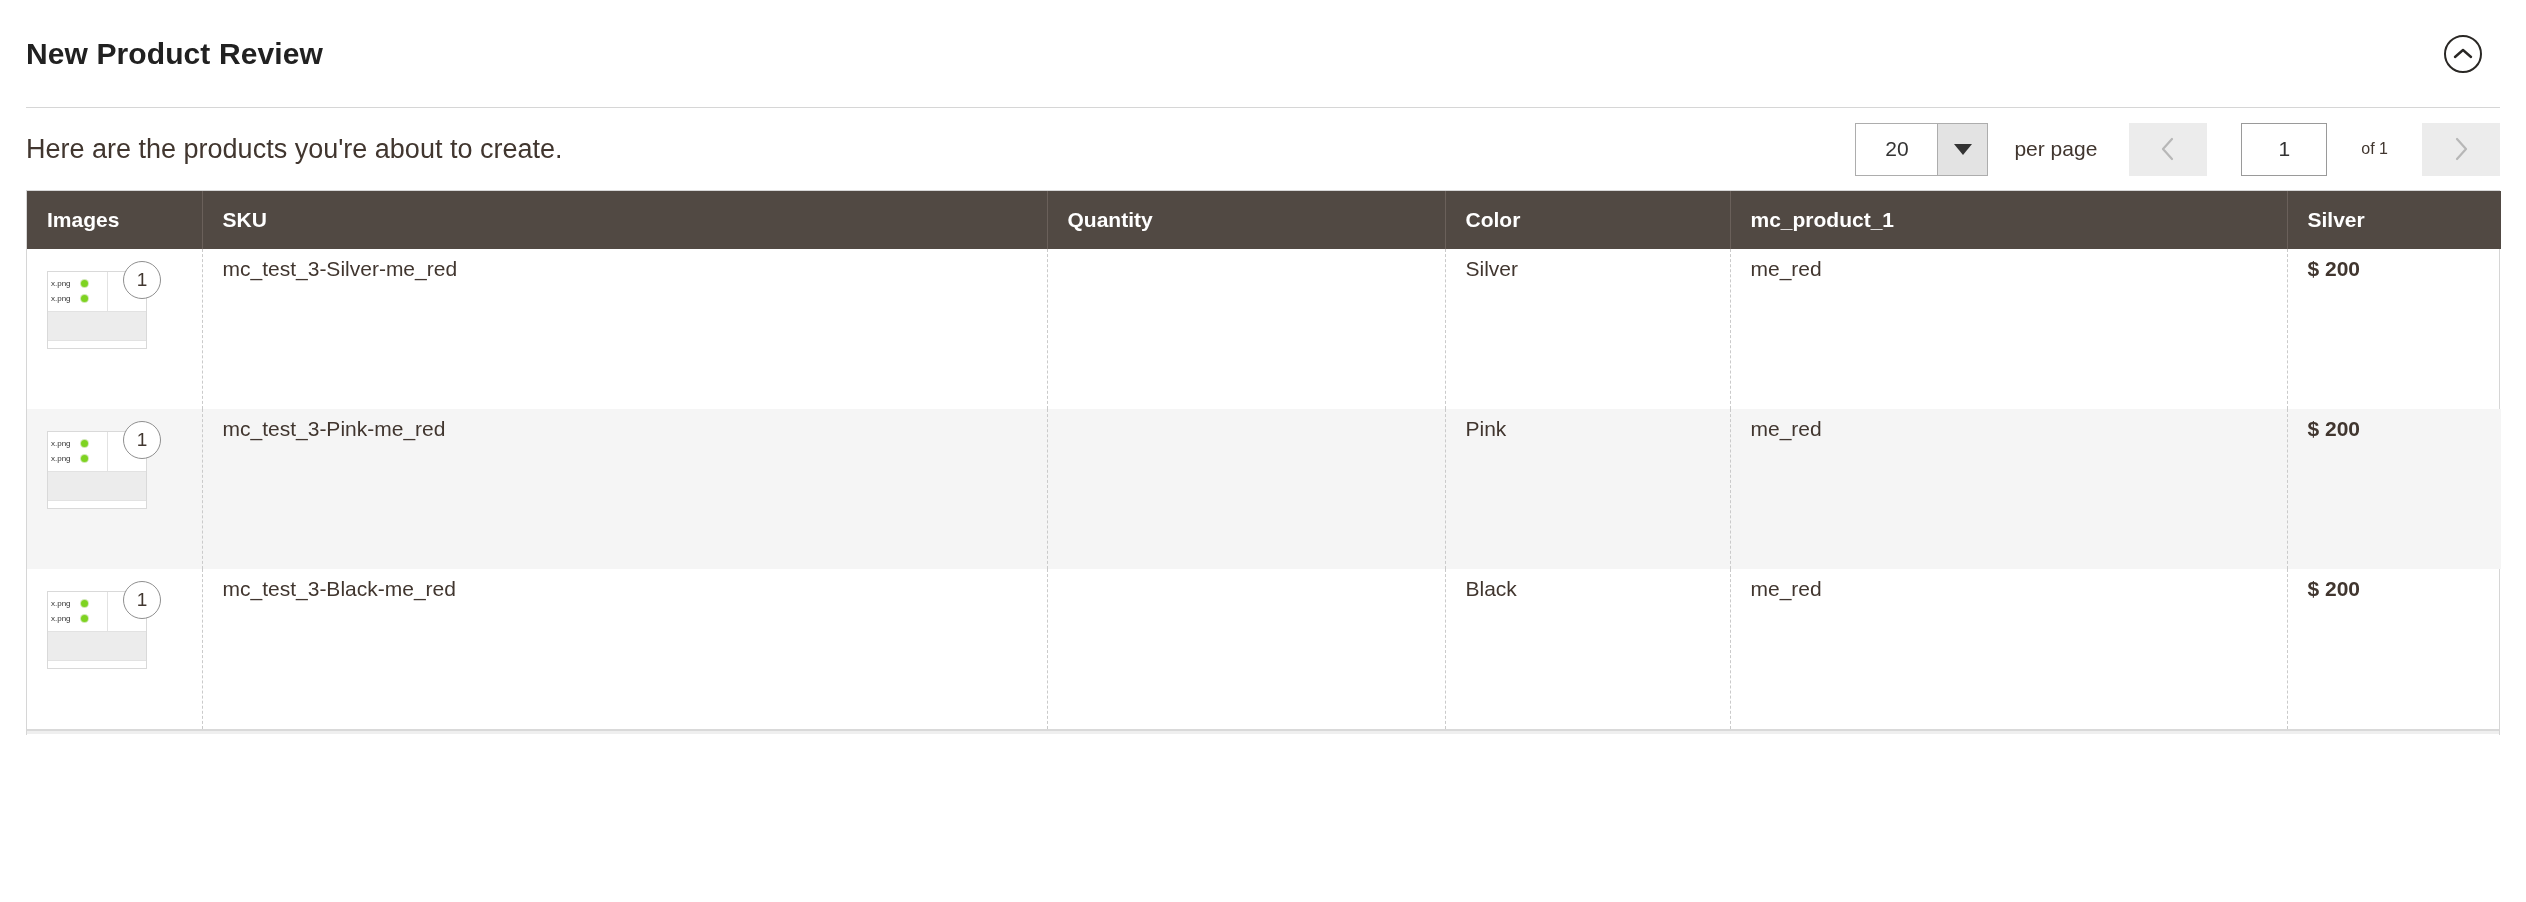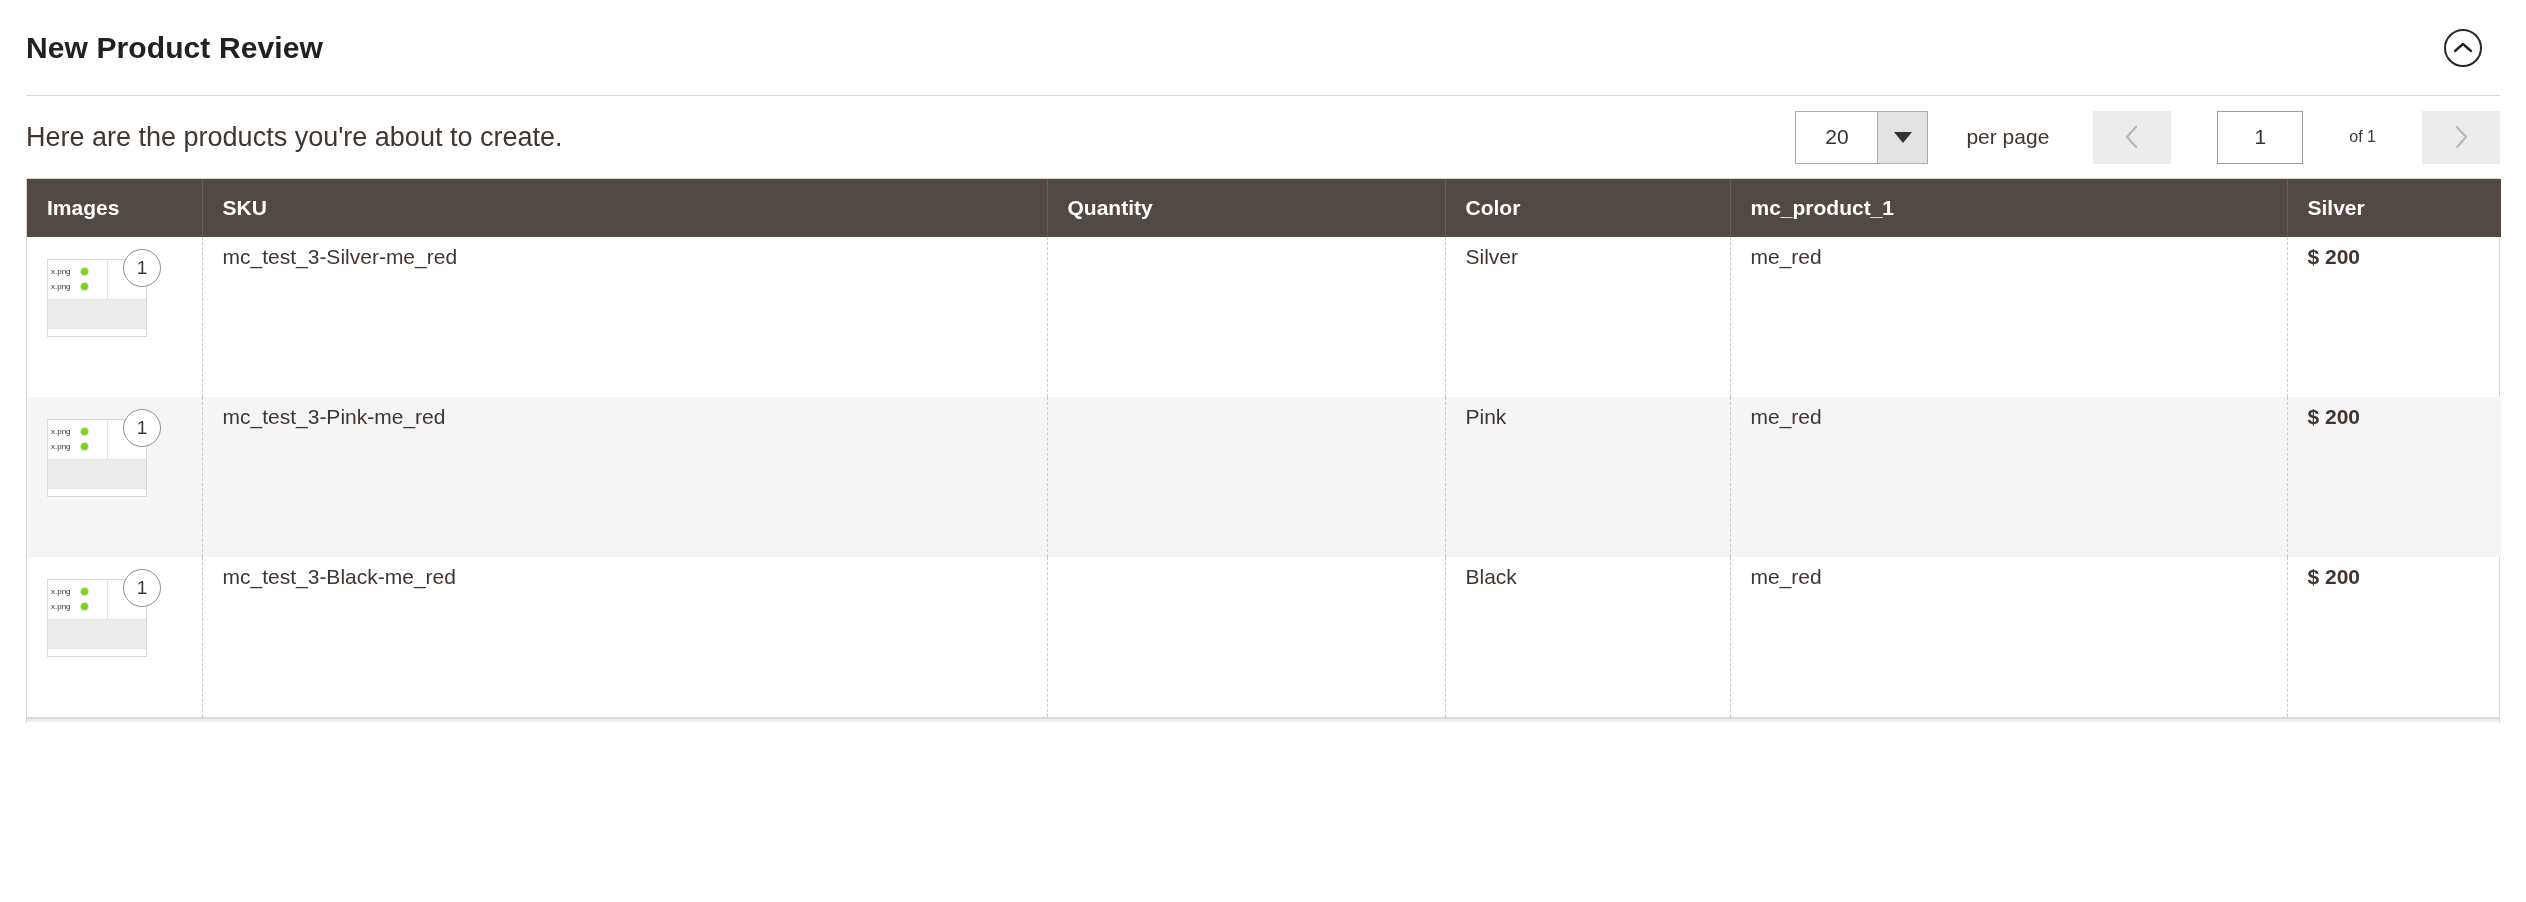--- a/index.html
+++ b/index.html
@@ -19,21 +19,21 @@
   .page {
     width: 2526px;
     height: 902px;
     position: relative;
     padding: 0 26px;
   }
 
   
   .section-header {
     position: relative;
-    height: 96px;
+    height: 108px;
     display: flex;
     align-items: center;
     border-bottom: 1px solid #d6d6d6;
   }
   .section-title {
     font-size: 30px;
     font-weight: bold;
     color: #212121;
     letter-spacing: 0.1px;
   }
@@ -63,21 +63,21 @@
     justify-content: space-between;
   }
   .toolbar-note {
     font-size: 27px;
     color: #41362f;
     line-height: 1;
   }
   .pager {
     display: flex;
     align-items: center;
-    gap: 16px;
+    gap: 4px;
   }
   .limiter {
     display: flex;
     align-items: stretch;
     height: 53px;
     margin-right: 22px;
   }
   .limiter-value {
     width: 82px;
     height: 53px;

